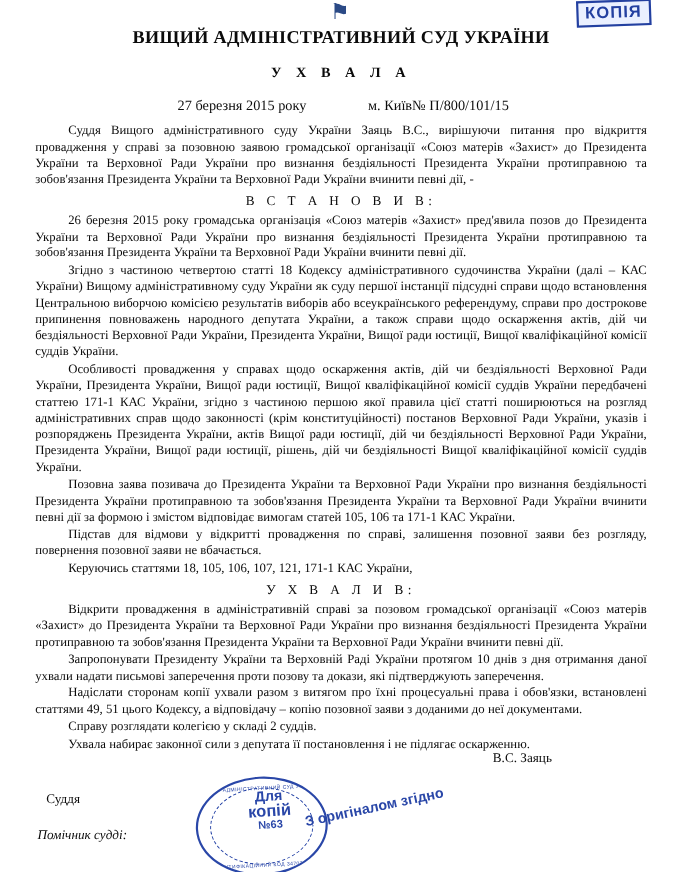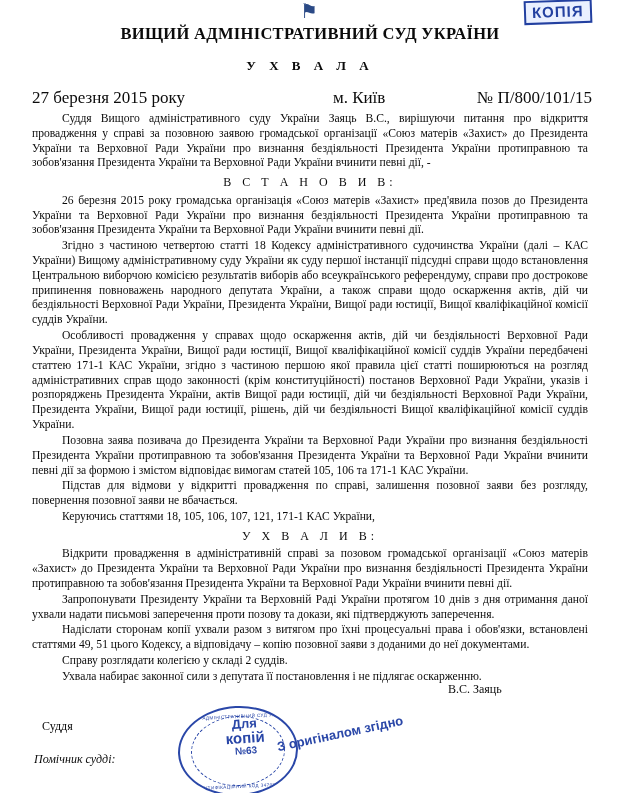--- a/index.html
+++ b/index.html
@@ -66,23 +66,23 @@
     text-align: center;
     font-size: 13px;
     font-weight: bold;
     letter-spacing: 5px;
   }
   .meta-row {
     position: absolute;
     left: 32px;
     top: 88px;
     width: 560px;
-    font-size: 17px;
+    font-size: 13px;
     display: flex;
-    justify-content: space-between;
+    justify-content: center;
     align-items: baseline;
   }
   .meta-row .date { white-space: nowrap; }
   .meta-row .city { white-space: nowrap; margin-left: 56px; }
   .meta-row .number { white-space: nowrap; }
 
   .body-block {
     position: absolute;
     left: 32px;
     top: 112px;

